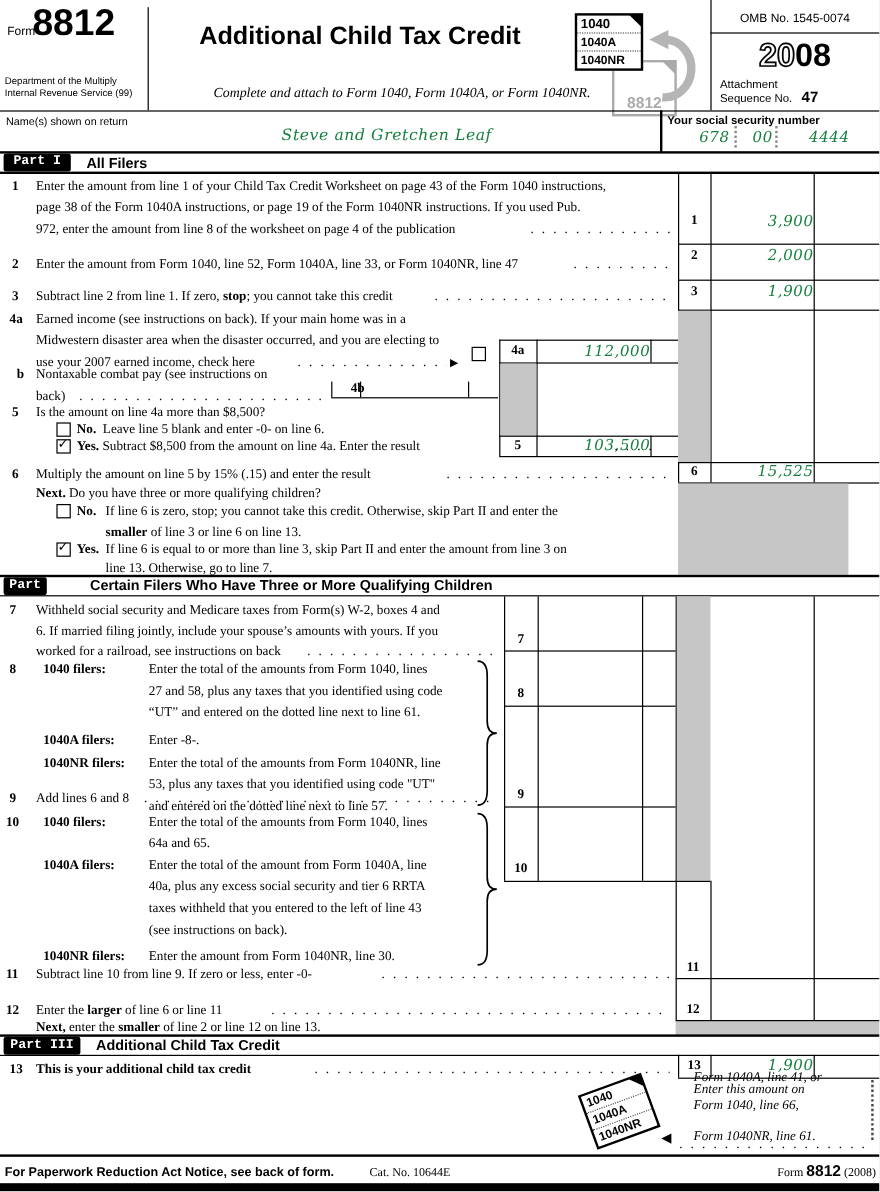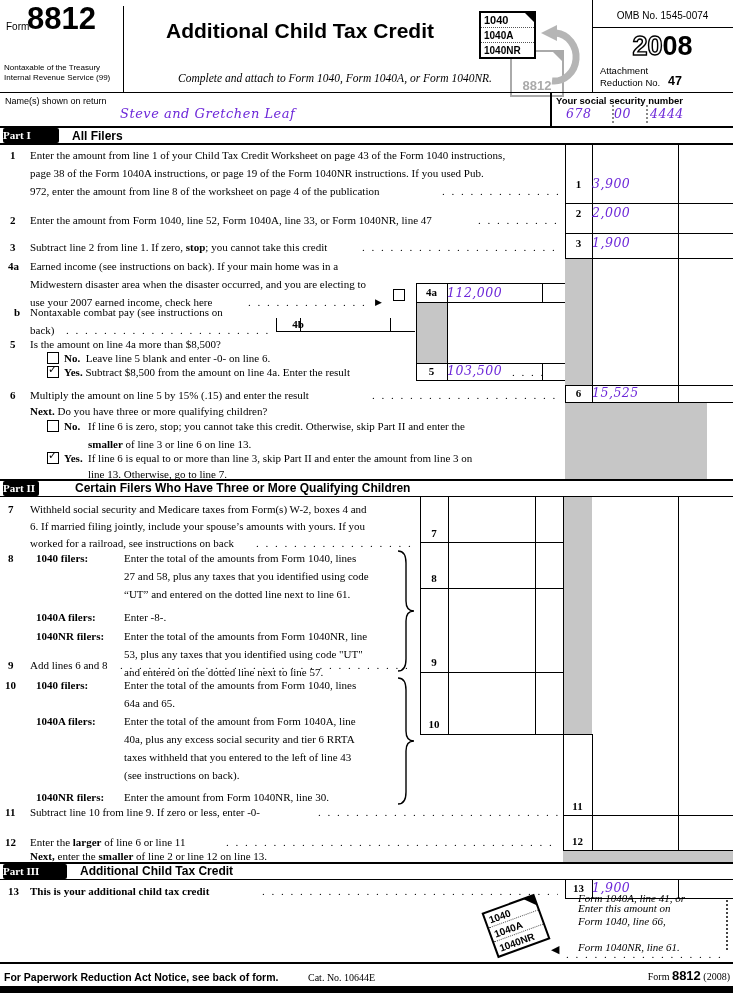--- a/index.html
+++ b/index.html
@@ -5,48 +5,48 @@
   html,body{margin:0;padding:0;background:#e8e8e8;}
   .page{position:relative;width:733px;height:993px;background:#fff;overflow:hidden;
         font-family:"Liberation Serif",serif;color:#000;}
   .t{position:absolute;font-size:11px;line-height:14px;white-space:nowrap;}
   .b{font-weight:bold;}
   .it{font-style:italic;}
   .sans{font-family:"Liberation Sans",sans-serif;}
   .hl{position:absolute;background:#000;height:1px;}
   .vl{position:absolute;background:#000;width:1px;}
   .gr{position:absolute;background:#c6c6c6;}
-  .hw{position:absolute;font-family:"DejaVu Serif",serif;font-style:italic;color:#6d28d9;
-      font-size:12.5px;letter-spacing:.5px;text-align:left;white-space:nowrap;}
+  .hw{position:absolute;font-family:"DejaVu Serif",serif;font-style:italic;color:#15803d;
+      font-size:12.5px;letter-spacing:.5px;text-align:right;white-space:nowrap;}
   .cnum{position:absolute;font-weight:bold;font-size:11px;text-align:center;}
   .ld{position:absolute;overflow:hidden;font-size:11px;line-height:14px;word-spacing:4px;white-space:nowrap;}
   .cb{position:absolute;width:10px;height:10px;border:1px solid #000;background:#fff;}
   .ck{position:absolute;left:0;top:-4px;font-size:11px;font-family:"DejaVu Sans",sans-serif;}
-  .chip{position:absolute;background:#000;color:#fff;font-family:Liberation Serif, serif;
-        font-weight:bold;font-size:11px;text-align:left;line-height:15px;height:15px;border-radius:2px;}
+  .chip{position:absolute;background:#000;color:#fff;font-family:Liberation Mono, monospace;
+        font-weight:bold;font-size:11px;text-align:center;line-height:15px;height:15px;border-radius:2px;}
   .ptitle{position:absolute;font-family:"Liberation Sans",sans-serif;font-weight:bold;font-size:12px;}
   .docbox{position:absolute;background:#fff;border:2.5px solid #000;}
   .docrow{font-family:"Liberation Sans",sans-serif;font-weight:bold;font-size:10px;
           padding:1px 2px 0 3px;border-bottom:1px dotted #555;line-height:13px;}
   .docrow:last-child{border-bottom:none;}
   .fold{position:absolute;right:-1px;top:-1px;width:0;height:0;
         border-top:11px solid #000;border-left:11px solid transparent;}
   .dotsep{position:absolute;width:0;border-left:2px dotted #888;height:18px;}
   .note{position:absolute;font-style:italic;font-size:11px;line-height:13px;white-space:nowrap;}
 </style>
 </head>
 <body>
 
 <div class="page">
 
   <div>
     <div class="t sans" style="left:6px;top:20px;font-size:10px">Form</div>
     <div class="t sans b" style="left:27px;top:2px;font-size:31px;line-height:34px">8812</div>
     <div class="vl" style="left:123px;top:6px;height:86px"></div>
-    <div class="t sans" style="left:4px;top:63px;font-size:8px;line-height:10px">Nontaxable of the Treasury</div>
+    <div class="t sans" style="left:4px;top:63px;font-size:8px;line-height:10px">Department of the Multiply</div>
     <div class="t sans" style="left:4px;top:73px;font-size:8px;line-height:10px">Internal Revenue Service    (99)</div>
     <div class="t sans b" style="left:130px;top:18px;width:340px;text-align:center;font-size:21px;line-height:26px">Additional Child Tax Credit</div>
     <div class="t it" style="left:150px;top:71px;width:370px;text-align:center;font-size:11.5px">Complete and attach to Form 1040, Form 1040A, or Form 1040NR.</div>
 
     <div style="position:absolute;left:510px;top:50px;width:50px;height:43px;border:2px solid #aaa;background:#fff">
       <div class="fold" style="border-top-color:#aaa"></div>
       <div class="sans" style="position:absolute;left:0;right:0;bottom:2px;text-align:center;font-weight:bold;font-size:13px;color:#aaa">8812</div>
     </div>
 
     <div class="docbox" style="left:479px;top:11px;width:53px">
@@ -61,21 +61,21 @@
       <polygon points="17,1 1,9 17,17" fill="#b5b5b5"></polygon>
     </svg>
 
     <div class="vl" style="left:592px;top:0;height:92px"></div>
     <div class="t sans" style="left:592px;top:9px;width:141px;text-align:center;font-size:10px">OMB No. 1545-0074</div>
     <div class="hl" style="left:592px;top:27px;width:141px"></div>
     <div style="position:absolute;left:592px;top:31px;width:141px;text-align:center;font-family:'Liberation Sans',sans-serif;font-weight:bold;font-size:27px;line-height:30px">
       <span style="color:#fff;-webkit-text-stroke:1.4px #000;text-shadow:0 0 1px #000">20</span><span>08</span>
     </div>
     <div class="t sans" style="left:600px;top:64px;font-size:9.5px">Attachment</div>
-    <div class="t sans" style="left:600px;top:76px;font-size:9.5px">Reduction No.</div>
+    <div class="t sans" style="left:600px;top:76px;font-size:9.5px">Sequence No.</div>
     <div class="t sans b" style="left:668px;top:74px;font-size:12.5px">47</div>
     <div class="hl" style="left:0;top:92px;width:733px"></div>
   </div>
 
   <div>
     <div class="t sans" style="left:5px;top:94px;font-size:9px">Name(s) shown on return</div>
     <div class="hw" style="left:120px;top:106px;width:290px;font-size:13px">Steve and Gretchen Leaf</div>
     <div class="vl" style="left:550px;top:92px;height:35px;width:1.5px"></div>
     <div class="t sans b" style="left:556px;top:94px;font-size:9.5px">Your social security number</div>
     <div class="hw" style="left:566px;top:106px;width:42px">678</div>

